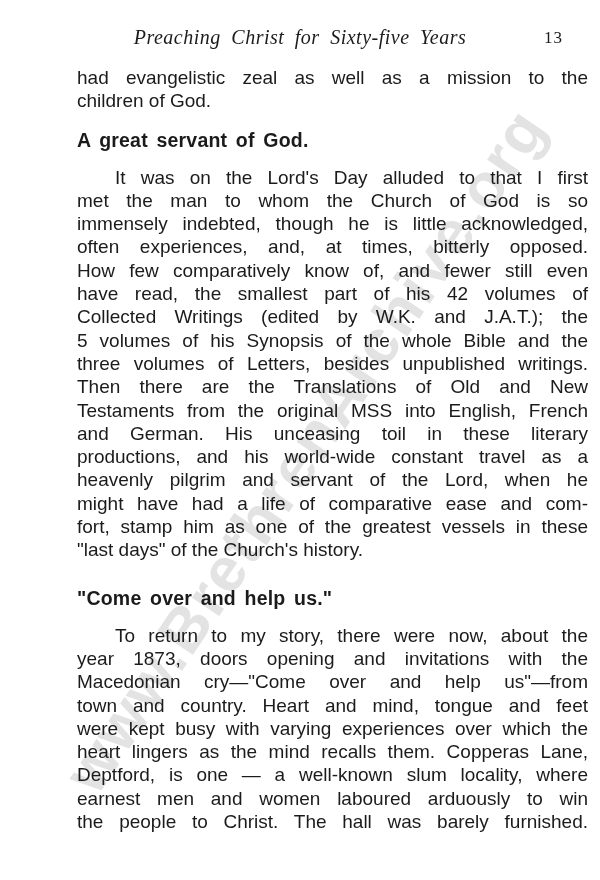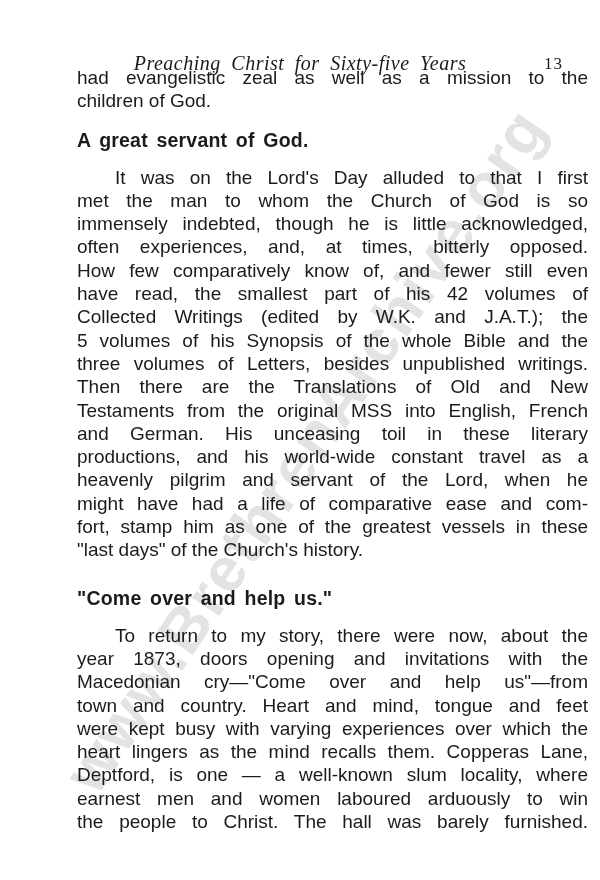--- a/index.html
+++ b/index.html
@@ -33,21 +33,20 @@
   .running-header {
     position: absolute;
     top: 26px;
     left: 0;
     width: 600px;
     text-align: center;
     font-family: "Liberation Serif", serif;
     font-style: italic;
     font-size: 20px;
     z-index: 1;
-    margin-top: 26px;
   }
   .running-header .title {
     letter-spacing: 0.5px;
     word-spacing: 5px;
   }
   .running-header .page-num {
     position: absolute;
     right: 37px;
     top: 2px;
     font-style: normal;

